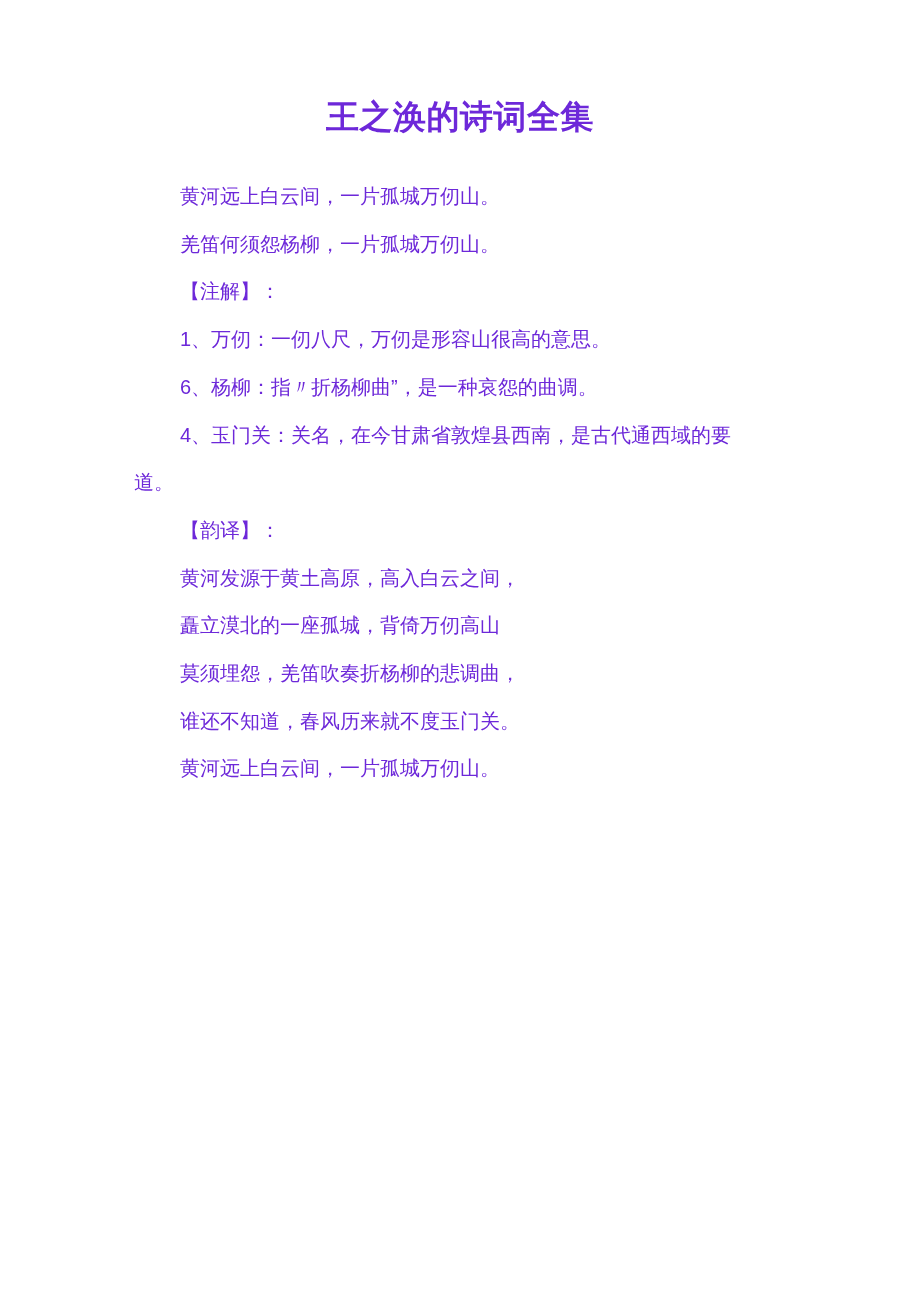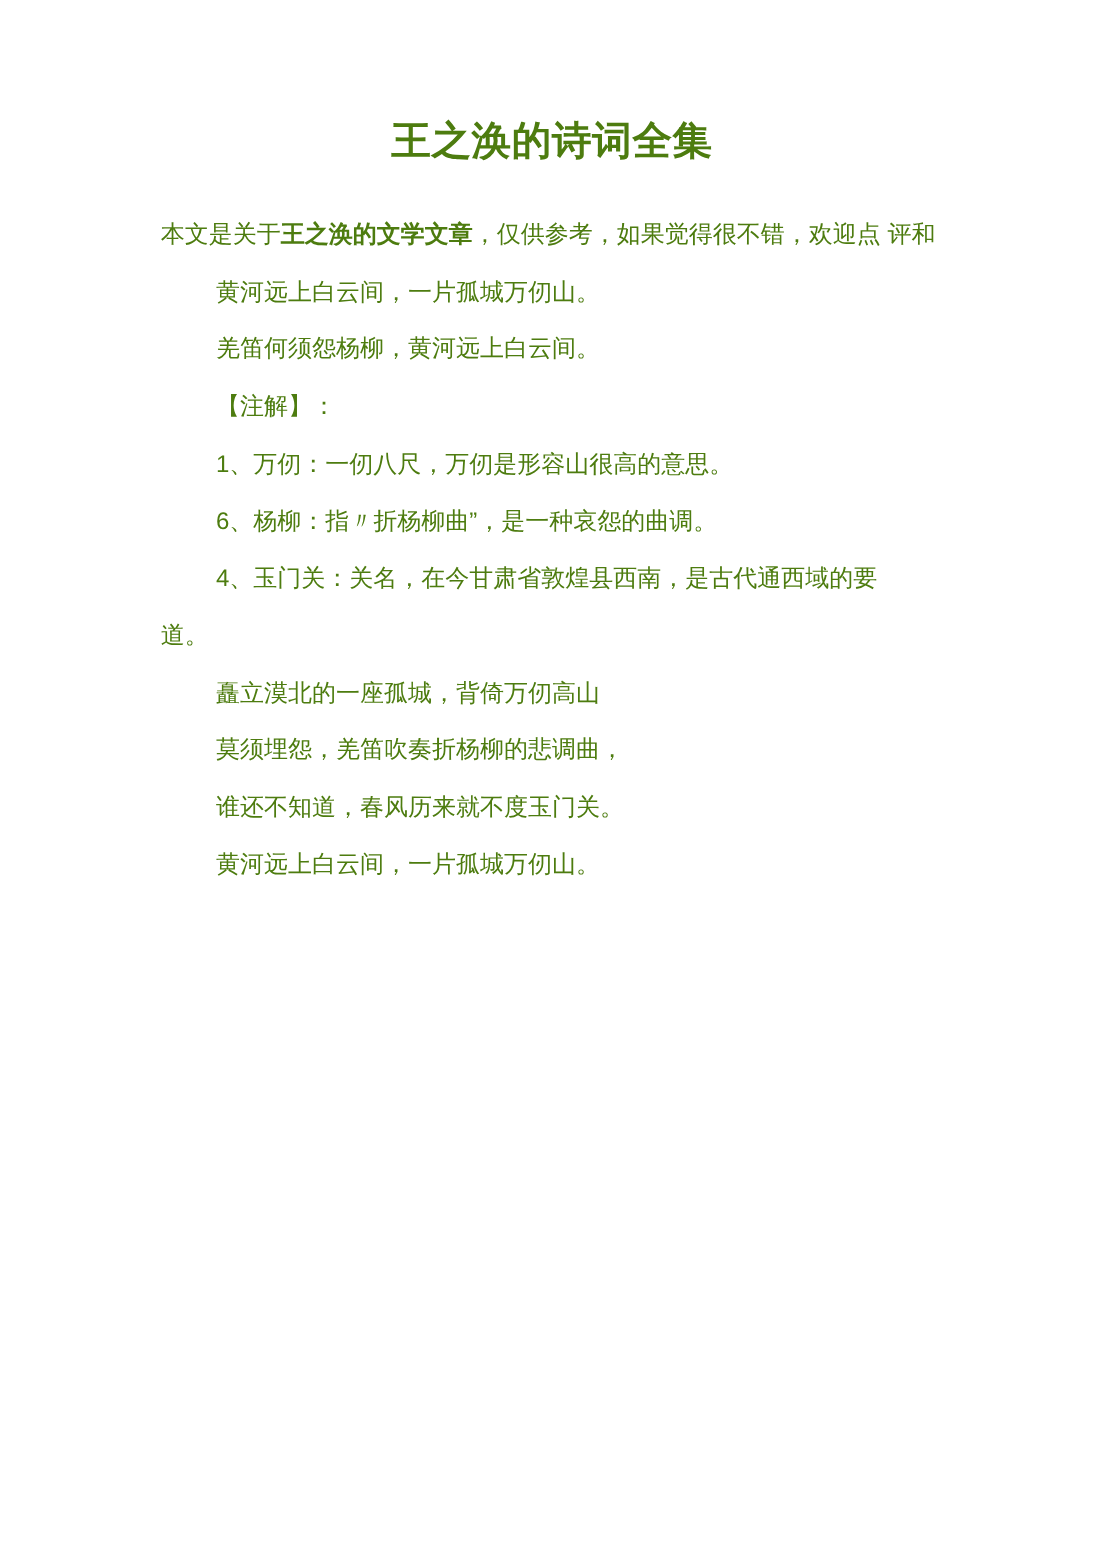--- a/index.html
+++ b/index.html
@@ -4,21 +4,21 @@
 <style>
   html, body { margin: 0; padding: 0; background: #ffffff; }
   .page {
     width: 920px;
     height: 1302px;
     margin: 0 auto;
     background: #ffffff;
     box-sizing: border-box;
     padding: 93px 134px 0 134px;
     font-family: "Liberation Sans", sans-serif;
-    color: #4d7c0f;
+    color: #6d28d9;
     overflow: hidden;
   }
   .doc-title {
     margin: 0;
     font-size: 33px;
     line-height: 48px;
     font-weight: 700;
     text-align: center;
     letter-spacing: 0.5px;
   }
@@ -31,29 +31,30 @@
   .indent { padding-left: 46px; }
   .bold { font-weight: 700; }
 </style>
 </head>
 <body>
 
 <div class="page">
   <h1 class="doc-title">王之涣的诗词全集</h1>
 
   <div class="content">
-    <div class="line"><span>本文是关于</span><span class="bold">王之涣的文学文章</span><span>，仅供参考，如果觉得很不错，欢迎点 评和</span></div>
 
     <div>
         <div class="line indent">黄河远上白云间，一片孤城万仞山。</div>
-        <div class="line indent">羌笛何须怨杨柳，黄河远上白云间。</div>
+        <div class="line indent">羌笛何须怨杨柳，一片孤城万仞山。</div>
         <div class="line indent">【注解】：</div>
         <div class="line indent">1、万仞：一仞八尺，万仞是形容山很高的意思。</div>
         <div class="line indent">6、杨柳：指〃折杨柳曲”，是一种哀怨的曲调。</div>
         <div class="line indent">4、玉门关：关名，在今甘肃省敦煌县西南，是古代通西域的要</div>
         <div class="line">道。</div>
+        <div class="line indent">【韵译】：</div>
+        <div class="line indent">黄河发源于黄土高原，高入白云之间，</div>
         <div class="line indent">矗立漠北的一座孤城，背倚万仞高山</div>
         <div class="line indent">莫须埋怨，羌笛吹奏折杨柳的悲调曲，</div>
         <div class="line indent">谁还不知道，春风历来就不度玉门关。</div>
         <div class="line indent">黄河远上白云间，一片孤城万仞山。</div>
       </div>
   </div>
 </div>
 
 </body></html>

